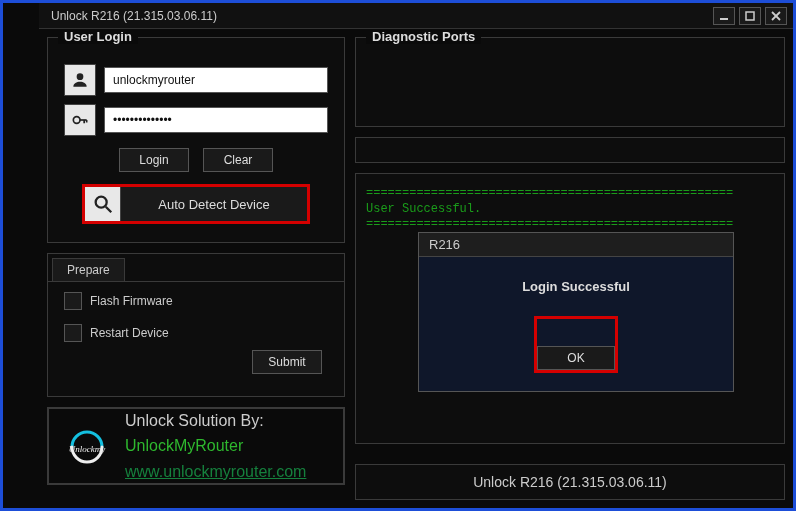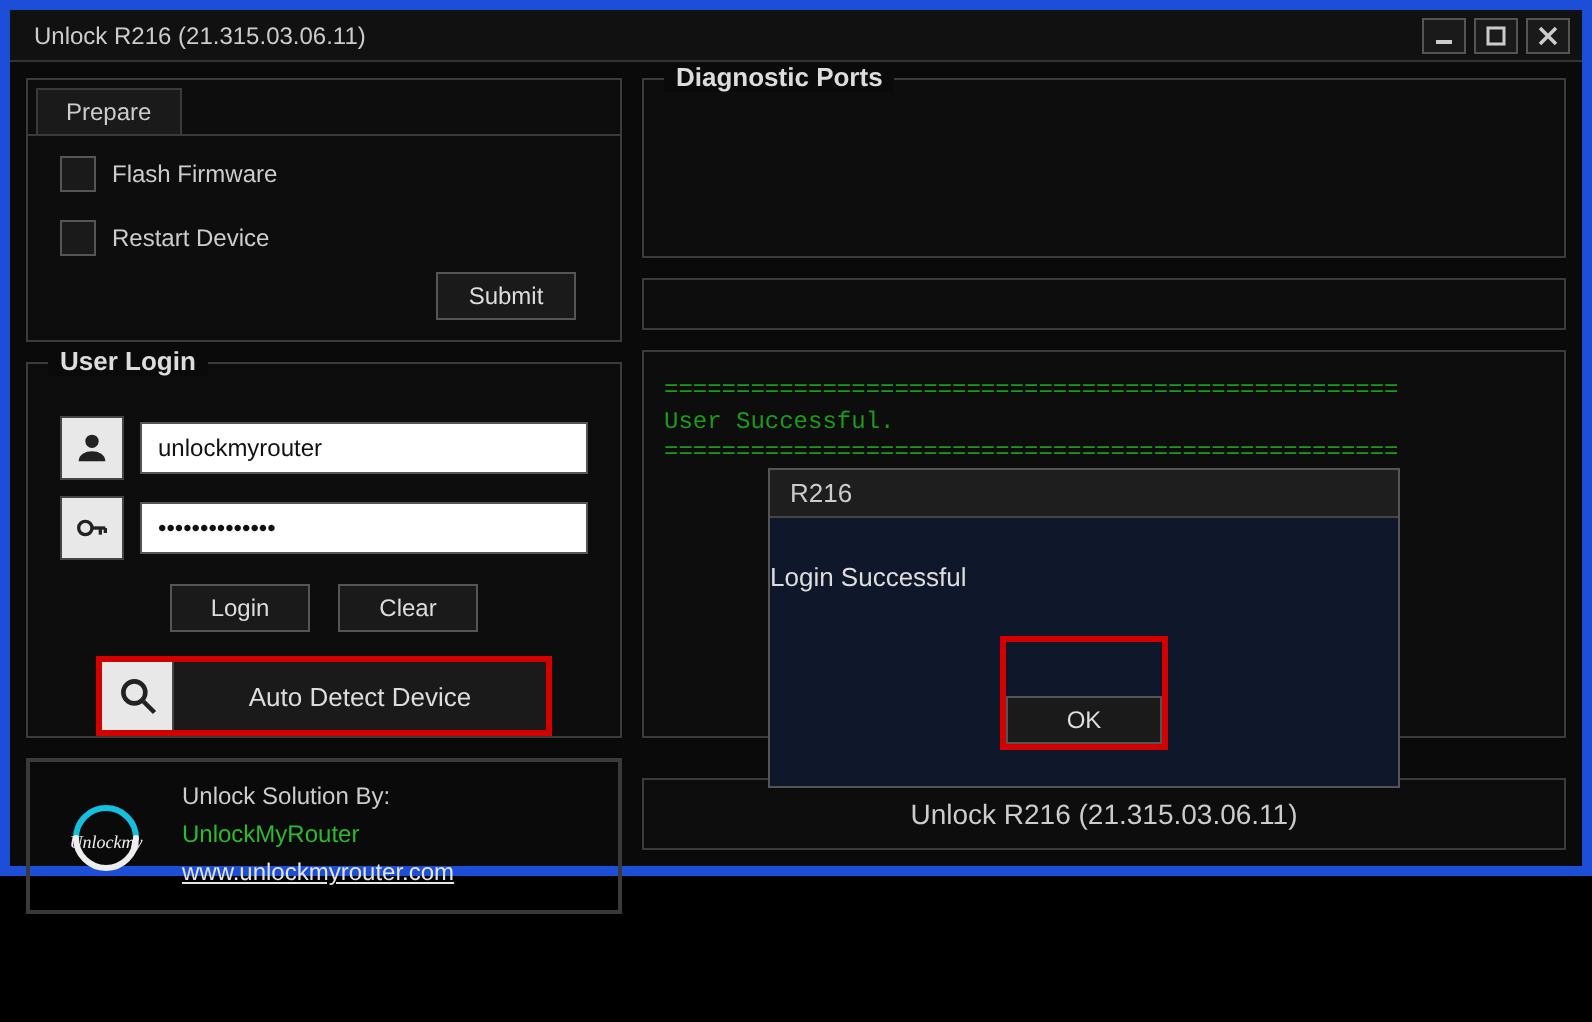--- a/index.html
+++ b/index.html
@@ -7,23 +7,24 @@
   background: #000;
   font-family: Tahoma, Arial, sans-serif;
   font-size: 12px;
   color: #ccc;
   width: 796px;
   height: 511px;
   overflow: hidden;
 }
 .window {
   width: 796px;
-  height: 438px;
+  height: 511px;
   background: #0a0a0a;
-  border: 5px solid #1d4ed8;
+  border: 3px solid #1d4ed8;
+  padding-left: 36px;
 }
 .titlebar {
   height: 26px;
   background: #111;
   display: flex;
   align-items: center;
   justify-content: space-between;
   padding: 0 6px;
   border-bottom: 1px solid #333;
 }
@@ -152,23 +153,23 @@
   background: #1a1a1a;
   cursor: pointer;
 }
 .submit-row { display: flex; justify-content: flex-end; padding: 4px 22px 10px; }
 .footer-group { height: 78px; display: flex; align-items: center; gap: 12px; padding: 8px 12px; border: 2px solid #3a3a3a; }
 .logo {
   width: 52px; height: 52px;
   display: flex; align-items: flex-end; justify-content: center;
 }
 .logo svg { width: 50px; height: 50px; }
-.footer-text { font-size: 12px; line-height: 1.6; }
+.footer-text { font-size: 16px; line-height: 1.6; }
 .footer-text .brand { color: #2eb82e; }
-.footer-text .url { color: #e5e5e5; text-decoration: underline; cursor: pointer; }
+.footer-text .url { color: #15803d; text-decoration: underline; cursor: pointer; }
 .footer-text .by { color: #ccc; }
 .diag-group { height: 90px; padding-top: 16px; }
 .status-box {
   border: 1px solid #3a3a3a;
   height: 26px;
   background: #0d0d0d;
   margin-bottom: 10px;
 }
 .log-group { flex: 1; padding: 12px 10px; position: relative; }
 .log-line { color: #1a9c1a; font-family: "Courier New", monospace; font-size: 12px; line-height: 1.3; white-space: nowrap; overflow: hidden; }
@@ -183,23 +184,24 @@
 .dialog-title {
   height: 24px;
   background: #1e1e1e;
   color: #ccc;
   padding: 4px 10px;
   font-size: 13px;
   border-bottom: 1px solid #444;
 }
 .dialog-body {
   padding: 22px 0;
-  text-align: left;
+  text-align: center;
   color: #ddd;
   font-size: 13px;
+  font-weight: bold;
 }
 .dialog-ok-wrap {
   display: flex;
   justify-content: center;
   padding-bottom: 18px;
 }
 .dialog-ok-border { border: 3px solid #d40000; }
 .dialog-ok {
   width: 78px; height: 24px;
   background: #1a1a1a;
@@ -244,37 +246,20 @@
             <line x1="1" y1="1" x2="9" y2="9" stroke="#ccc" stroke-width="1.8"></line>
             <line x1="9" y1="1" x2="1" y2="9" stroke="#ccc" stroke-width="1.8"></line>
           </svg>
         </div>
     </div>
   </div>
 
   <div class="content">
 
     <div class="left-col">
-
-      <div class="group prepare-group">
-        <div class="tab-strip">
-          <div class="tab">Prepare</div>
-        </div>
-        <div class="check-row">
-          <div class="checkbox"></div>
-          <span>Flash Firmware</span>
-        </div>
-        <div class="check-row">
-          <div class="checkbox"></div>
-          <span>Restart Device</span>
-        </div>
-        <div class="submit-row">
-          <button class="btn">Submit</button>
-        </div>
-      </div>
 
       <div class="group login-group">
         <div class="group-title">User Login</div>
 
         <div class="row">
           <div class="icon-box">
             <svg viewBox="0 0 24 24">
                 <circle cx="12" cy="8" r="4" fill="#222"></circle>
                 <path d="M4 20c0-4 4-6 8-6s8 2 8 6" fill="#222"></path>
               </svg>
@@ -303,20 +288,37 @@
           <div class="auto-detect-icon">
             <svg viewBox="0 0 24 24">
                 <circle cx="10" cy="10" r="6" fill="none" stroke="#222" stroke-width="2.5"></circle>
                 <line x1="15" y1="15" x2="21" y2="21" stroke="#222" stroke-width="2.5"></line>
               </svg>
           </div>
           <button class="auto-detect-btn">Auto Detect Device</button>
         </div>
       </div>
 
+      <div class="group prepare-group">
+        <div class="tab-strip">
+          <div class="tab">Prepare</div>
+        </div>
+        <div class="check-row">
+          <div class="checkbox"></div>
+          <span>Flash Firmware</span>
+        </div>
+        <div class="check-row">
+          <div class="checkbox"></div>
+          <span>Restart Device</span>
+        </div>
+        <div class="submit-row">
+          <button class="btn">Submit</button>
+        </div>
+      </div>
+
       <div class="footer-group">
         <div class="logo">
           <svg viewBox="0 0 50 50">
             <path d="M10 25 A15 15 0 0 1 40 25" fill="none" stroke="#14c0e0" stroke-width="3" stroke-linecap="round"></path>
             <path d="M40 25 A15 15 0 0 1 10 25" fill="none" stroke="#eee" stroke-width="3" stroke-linecap="round"></path>
             <text x="25" y="30" font-size="9" fill="#eee" text-anchor="middle" font-style="italic" font-family="cursive">Unlockmy</text>
           </svg>
         </div>
         <div class="footer-text">
           <div class="by">Unlock Solution By:</div>

